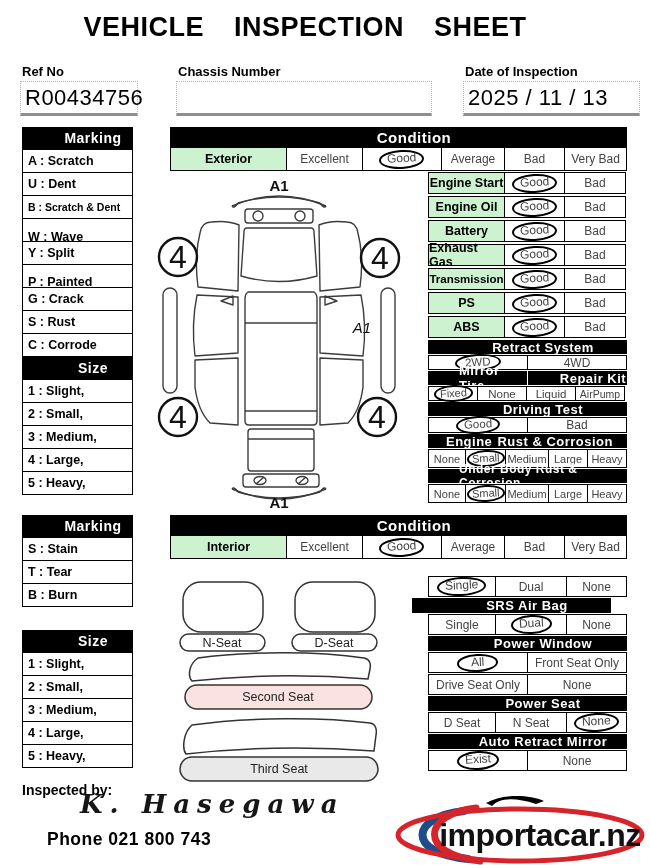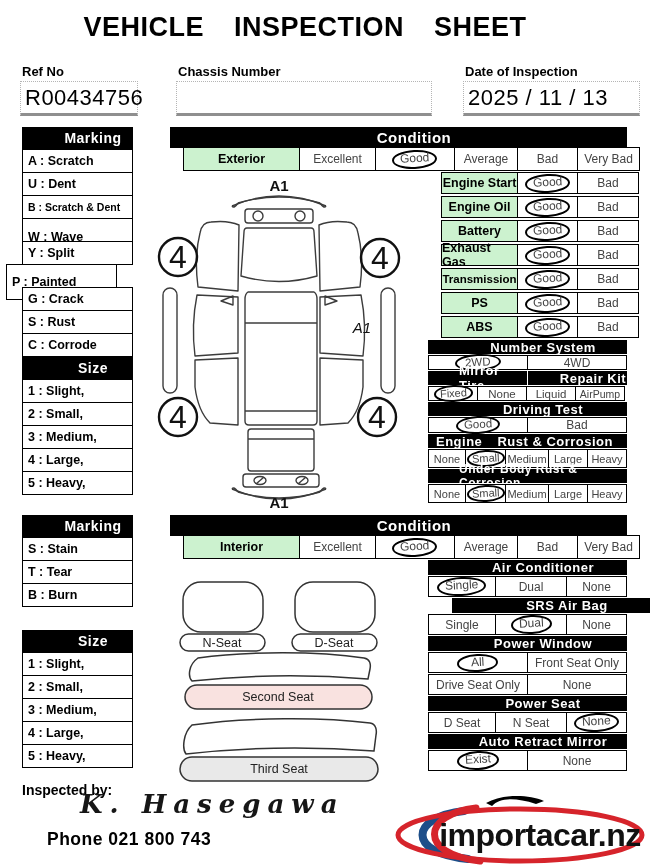--- a/index.html
+++ b/index.html
@@ -15,21 +15,21 @@
     display: flex; align-items: center; justify-content: center;
     font-size: 13px; letter-spacing: .5px; padding-left: 31px;
   }
   .box {
     border: 1px solid #000; background: #fff;
     display: flex; align-items: center; justify-content: center;
     font-size: 12px;
   }
   .m { margin-left: -1px; }
   .opt { color: #444; white-space: nowrap; }
-  .grn { background: #ccf2cf; font-weight: bold; font-size: 12.5px; color:#000;margin-left:13px; }
+  .grn { background: #ccf2cf; font-weight: bold; font-size: 12.5px; color:#000; }
   .circ {
     display: inline-block; border: 2px solid #000; border-radius: 50%;
     padding: 0 6px 1px 6px; transform: rotate(-3deg); line-height: 1.15;
   }
   .lrow {
     position: absolute; border: 1px solid #000; background: #fff;
     display: flex; align-items: center; font-weight: bold; font-size: 12.5px;
     padding-left: 5px; white-space: nowrap;
   }
   .lbl { font-weight: bold; font-size: 13px; }
@@ -65,21 +65,21 @@
 
   <div class="abs lbl" style="left:465px;top:64px">Date of Inspection</div>
   <div class="abs vbox" style="left:463px;top:81px;width:177px;height:35px">2025 / 11 / 13</div>
 
   <div class="abs bar" style="left:22px;top:127px;width:111px;height:22px;font-size:14px">Marking</div>
   <div class="lrow" style="left:22px;top:149px;width:111px;height:24px">A : Scratch</div>
   <div class="lrow" style="left:22px;top:172px;width:111px;height:24px">U : Dent</div>
   <div class="lrow" style="left:22px;top:195px;width:111px;height:24px;font-size:10.5px">B : Scratch &amp; Dent</div>
   <div class="lrow" style="left:22px;top:218px;width:111px;height:38px">W : Wave</div>
   <div class="lrow" style="left:22px;top:241px;width:111px;height:24px">Y : Split</div>
-  <div class="lrow" style="left:6px;top:264px;width:111px;height:36px">P : Painted</div>
+  <div class="lrow" style="left:22px;top:264px;width:111px;height:36px">P : Painted</div>
   <div class="lrow" style="left:22px;top:287px;width:111px;height:24px">G : Crack</div>
   <div class="lrow" style="left:22px;top:310px;width:111px;height:24px">S : Rust</div>
   <div class="lrow" style="left:22px;top:333px;width:111px;height:24px">C : Corrode</div>
   <div class="abs bar" style="left:22px;top:357px;width:111px;height:22px;font-size:14px">Size</div>
   <div class="lrow" style="left:22px;top:379px;width:111px;height:24px">1 : Slight,</div>
   <div class="lrow" style="left:22px;top:402px;width:111px;height:24px">2 : Small,</div>
   <div class="lrow" style="left:22px;top:425px;width:111px;height:24px">3 : Medium,</div>
   <div class="lrow" style="left:22px;top:448px;width:111px;height:24px">4 : Large,</div>
   <div class="lrow" style="left:22px;top:471px;width:111px;height:24px">5 : Heavy,</div>
 
@@ -160,21 +160,21 @@
   <div class="abs flex" style="left:428px;top:316px">
     <div class="box grn" style="width:77px;height:22px">ABS</div>
     <div class="box m" style="width:61px;height:22px">
         <span class="opt circ">Good</span>
       </div>
     <div class="box m" style="width:62px;height:22px">
         <span class="opt">Bad</span>
       </div>
   </div>
 
-  <div class="abs bar" style="left:428px;top:340px;width:199px;height:14px">Number System</div>
+  <div class="abs bar" style="left:428px;top:340px;width:199px;height:14px">Retract System</div>
   <div class="abs flex" style="left:428px;top:355px">
     <div class="box" style="width:100px;height:15px">
         <span class="opt circ" style="font-size:11.5px;padding:0 8px">2WD</span>
       </div>
     <div class="box m" style="width:100px;height:15px">
         <span class="opt">4WD</span>
       </div>
   </div>
   <div class="abs bar" style="left:428px;top:371px;width:99px;height:14px">Mirror Tire</div>
   <div class="abs bar" style="left:528px;top:371px;width:99px;height:14px">Repair Kit</div>
@@ -194,21 +194,21 @@
   </div>
   <div class="abs bar" style="left:428px;top:402px;width:199px;height:14px">Driving Test</div>
   <div class="abs flex" style="left:428px;top:417px">
     <div class="box" style="width:100px;height:16px">
         <span class="opt circ" style="font-size:11.5px">Good</span>
       </div>
     <div class="box m" style="width:100px;height:16px">
         <span class="opt">Bad</span>
       </div>
   </div>
-  <div class="abs bar" style="left:428px;top:434px;width:199px;height:14px;justify-content:space-between;padding:0 14px 0 8px">
+  <div class="abs bar" style="left:428px;top:434px;width:199px;height:14px;justify-content:space-between;padding:0 14px 0 18px">
     <span>Engine</span>
     <span>Rust &amp; Corrosion</span>
   </div>
   <div class="abs flex" style="left:428px;top:449px">
     <div class="box" style="width:38px;height:19px">
         <span class="opt" style="font-size:11px">None</span>
       </div>
     <div class="box m" style="width:41px;height:19px">
         <span class="opt circ" style="font-size:11px;padding:0 3px">Small</span>
       </div>
@@ -331,34 +331,33 @@
         <span class="opt">Average</span>
       </div>
     <div class="box m" style="width:61px;height:24px">
         <span class="opt">Bad</span>
       </div>
     <div class="box m" style="width:63px;height:24px">
         <span class="opt">Very Bad</span>
       </div>
   </div>
 
-  <div class="abs bar" style="left:428px;top:560px;width:199px;height:15px">Air Conditioner</div>
   <div class="abs flex" style="left:428px;top:576px">
     <div class="box" style="width:68px;height:21px">
         <span class="opt circ">Single</span>
       </div>
     <div class="box m" style="width:72px;height:21px">
         <span class="opt">Dual</span>
       </div>
     <div class="box m" style="width:61px;height:21px">
         <span class="opt">None</span>
       </div>
   </div>
 
-  <div class="abs bar" style="left:452px;top:598px;width:199px;height:15px">SRS Air Bag</div>
+  <div class="abs bar" style="left:412px;top:598px;width:199px;height:15px">SRS Air Bag</div>
   <div class="abs flex" style="left:428px;top:614px">
     <div class="box" style="width:68px;height:21px">
         <span class="opt">Single</span>
       </div>
     <div class="box m" style="width:72px;height:21px">
         <span class="opt circ">Dual</span>
       </div>
     <div class="box m" style="width:61px;height:21px">
         <span class="opt">None</span>
       </div>

